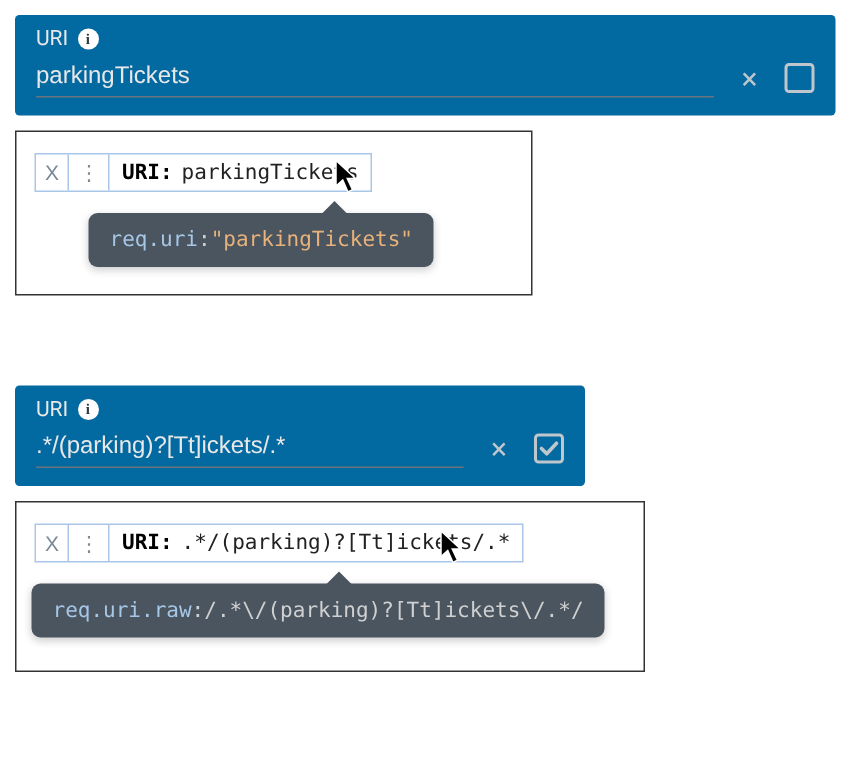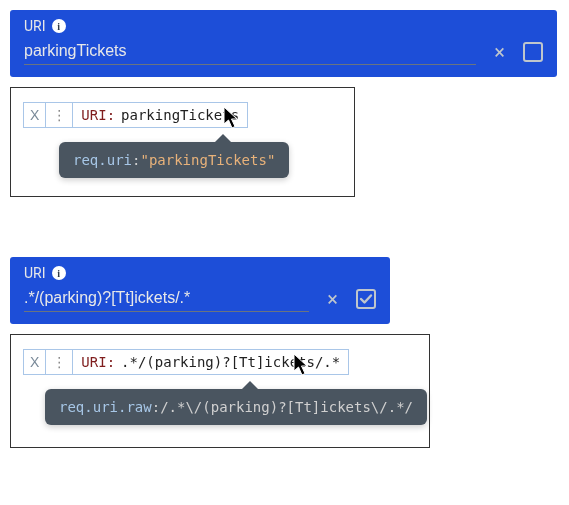--- a/index.html
+++ b/index.html
@@ -8,21 +8,21 @@
     padding: 10px;
     background: #ffffff;
     font-family: -apple-system, BlinkMacSystemFont, "Segoe UI", Roboto, Arial, sans-serif;
     font-size: 14px;
     color: #333;
     width: 569px;
   }
   .section { margin-bottom: 60px; }
   .section:last-child { margin-bottom: 10px; }
   .panel {
-    background: #1d4ed8;
+    background: #0369a1;
     color: #e8e8e8;
     padding: 8px 14px 12px 14px;
     border-radius: 3px;
     position: relative;
   }
   .panel.narrow { width: 380px; }
   .panel-title-row {
     display: flex;
     align-items: center;
     gap: 6px;
@@ -108,21 +108,21 @@
     font-size: 14px;
     color: #888;
     cursor: grab;
   }
   .chip-body {
     display: inline-flex;
     align-items: center;
     padding: 0 8px;
     gap: 6px;
   }
-  .chip-key { font-weight: normal; color: #7f1d1d; }
+  .chip-key { font-weight: bold; color: #000000; }
   .chip-val { color: #222; }
   .tooltip {
     position: absolute;
     background: #4a5560;
     color: #eee;
     border-radius: 6px;
     padding: 10px 14px;
     font-family: "SFMono-Regular", Consolas, Menlo, monospace;
     font-size: 14px;
     box-shadow: 0 2px 6px rgba(0,0,0,0.2);
@@ -131,21 +131,21 @@
     content: "";
     position: absolute;
     top: -8px;
     width: 0; height: 0;
     border-left: 9px solid transparent;
     border-right: 9px solid transparent;
     border-bottom: 9px solid #4a5560;
   }
   .tt1 { top: 54px; left: 48px; }
   .tt1::before { left: 155px; }
-  .tt2 { top: 54px; left: 34px; }
+  .tt2 { top: 54px; left: 10px; }
   .tt2::before { left: 196px; }
   .tok-key { color: #a7c7e7; margin-top: 35px; }
   .tok-str { color: #e8b27a; }
   .tok-op { color: #d0d0d0; }
   .tok-regex { color: #d0d0d0; }
   .cursor {
     position: absolute;
     pointer-events: none;
   }
   .cursor svg { display: block; }

